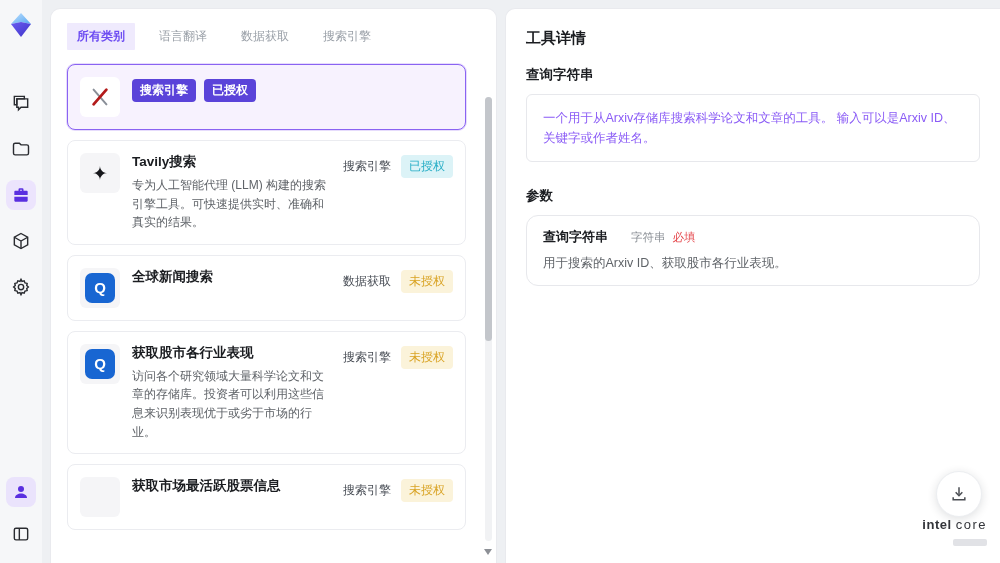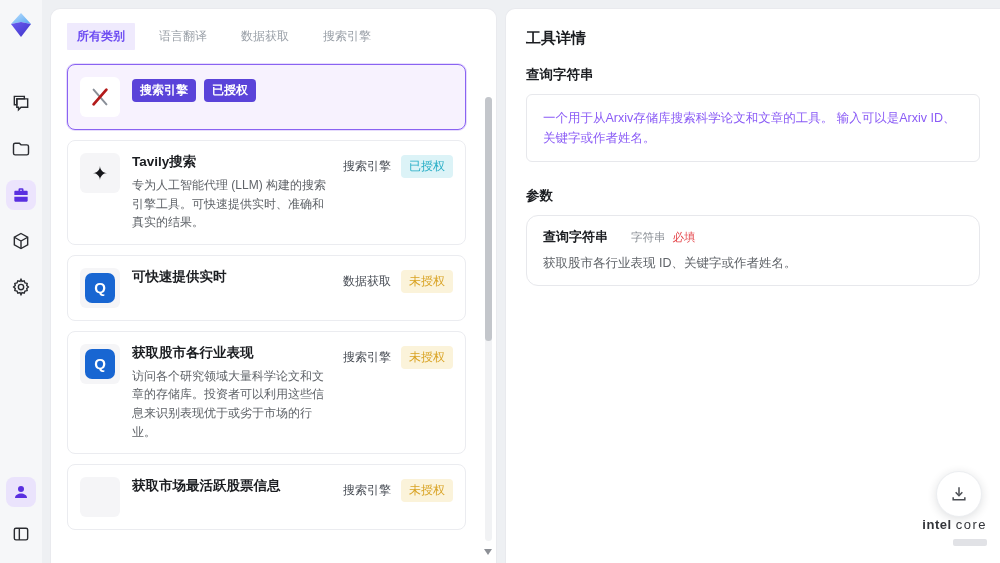--- a/index.html
+++ b/index.html
@@ -204,21 +204,21 @@
         <span class="badge plain">搜索引擎</span>
         <span class="badge auth-ok">已授权</span>
       </div>
     </div>
 
     <div class="card">
       <div class="tool-icon">
         <span class="q-box">Q</span>
       </div>
       <div class="tool-body">
-        <div class="tool-name">可快速提供实时</div>
+        <div class="tool-name">全球新闻搜索</div>
       </div>
       <div class="tool-badges">
         <span class="badge plain">数据获取</span>
         <span class="badge auth-no">未授权</span>
       </div>
     </div>
 
     <div class="card">
       <div class="tool-icon">
         <span class="q-box">Q</span>
@@ -261,21 +261,21 @@
   <h3 class="section-heading">查询字符串</h3>
   <div class="intro-box">一个用于从Arxiv存储库搜索科学论文和文章的工具。 输入可以是Arxiv ID、关键字或作者姓名。</div>
 
   <h3 class="section-heading">参数</h3>
   <div class="param-box">
     <div class="param-head">
       <span class="param-name">查询字符串</span>
       <span class="param-type">字符串</span>
       <span class="param-required">必填</span>
     </div>
-    <div class="param-desc">获取股市各行业表现 ID、关键字或作者姓名。</div>
+    <div class="param-desc">用于搜索的Arxiv ID、获取股市各行业表现。</div>
   </div>
 </section>
 
 <div class="fab">
   <svg width="20" height="20" viewBox="0 0 24 24" fill="none" stroke="#4a4d52" stroke-width="1.8">
     <path d="M12 4v9"></path>
       <path d="M8 10l4 4 4-4"></path>
       <path d="M5 16v3h14v-3"></path>
   </svg>
 </div>

